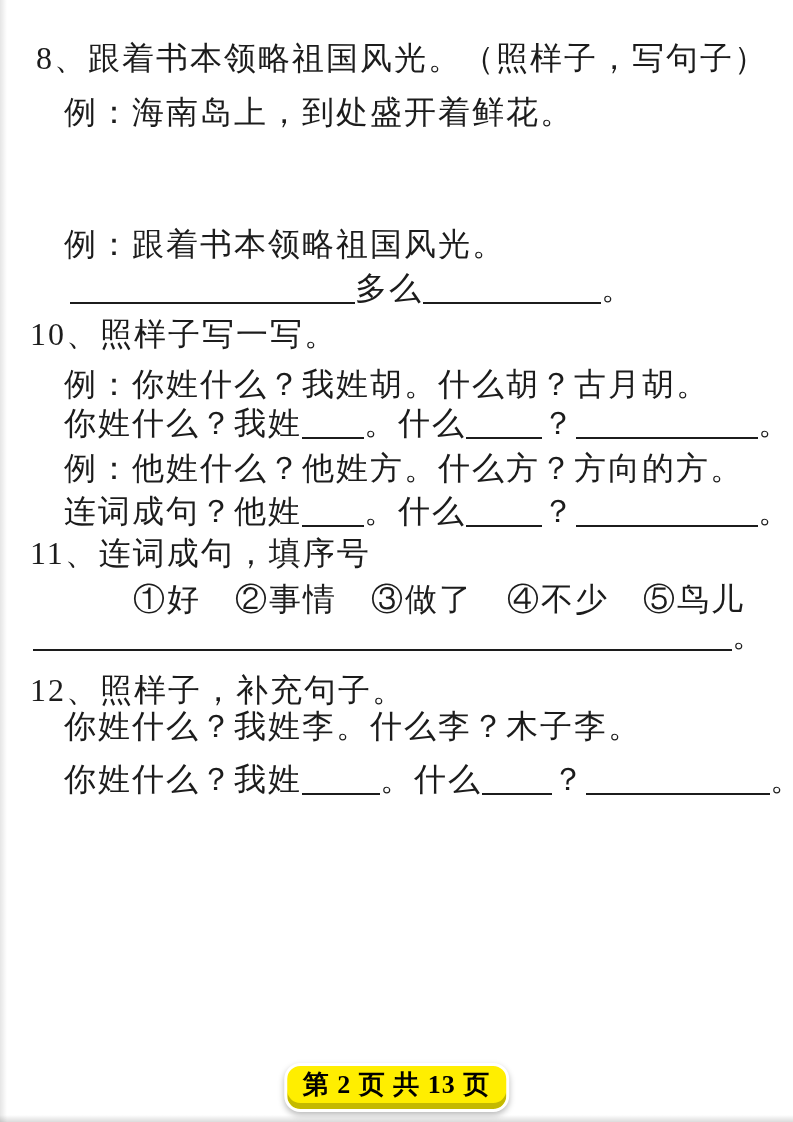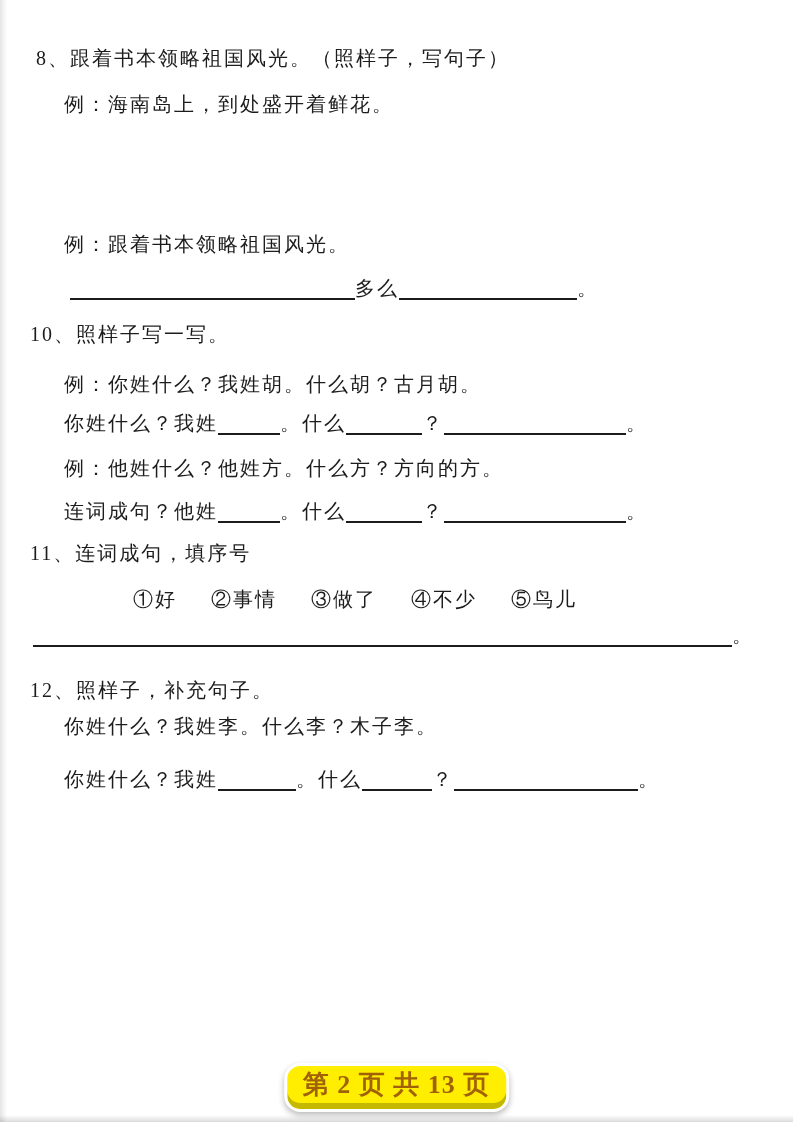--- a/index.html
+++ b/index.html
@@ -7,21 +7,21 @@
     position: relative;
     width: 793px;
     height: 1122px;
     background: #ffffff;
     overflow: hidden;
     font-family: "Liberation Serif", "DejaVu Serif", serif;
     color: #1c1c1c;
   }
   .line {
     position: absolute;
-    font-size: 20px;
+    font-size: 32px;
     line-height: 36px;
     letter-spacing: 2px;
     white-space: nowrap;
     color: #1c1c1c;
   }
   .blank {
     display: inline-block;
     border-bottom: 2px solid #1c1c1c;
     height: 26px;
     vertical-align: -5px;
@@ -34,21 +34,21 @@
     left: 50%;
     top: 1063px;
     transform: translateX(-50%);
     background: #ffee00;
     border: 3px solid #ffffff;
     border-radius: 16px;
     padding: 4px 16px 9px 16px;
     font-size: 26px;
     font-weight: bold;
     line-height: 30px;
-    color: #a16207;
+    color: #000000;
     letter-spacing: 1px;
     box-shadow: inset 0 -6px 0 rgba(125,120,0,0.45), 0 3px 6px rgba(0,0,0,0.28);
     white-space: nowrap;
   }
   .edge-left {
     position: absolute; left: 0; top: 0; bottom: 0; width: 7px;
     background: linear-gradient(to right, rgba(0,0,0,0.10), rgba(0,0,0,0));
     pointer-events: none;
   }
   .edge-bottom {
@@ -56,21 +56,21 @@
     background: linear-gradient(to top, rgba(0,0,0,0.14), rgba(0,0,0,0));
     pointer-events: none;
   }
 </style>
 </head>
 <body>
 
 <div class="page">
 
   <div class="line" style="top:40px;left:36px"><span>8、</span><span>跟着书本领略祖国风光。（照样子，写句子）</span></div>
-  <div class="line" style="top:86px;left:64px"><span>例：海南岛上，到处盛开着鲜花。</span></div>
+  <div class="line" style="top:94px;left:64px"><span>例：海南岛上，到处盛开着鲜花。</span></div>
 
   <div class="line" style="top:226px;left:64px"><span>例：跟着书本领略祖国风光。</span></div>
   <div class="line" style="top:270px;left:70px"><span class="blank" style="width:285px"></span><span>多么</span><span class="blank" style="width:178px"></span><span>。</span></div>
 
   <div class="line" style="top:316px;left:30px"><span>10、</span><span>照样子写一写。</span></div>
   <div class="line" style="top:366px;left:64px"><span>例：你姓什么？我姓胡。什么胡？古月胡。</span></div>
   <div class="line" style="top:405px;left:64px"><span>你姓什么？我姓</span><span class="blank" style="width:62px"></span><span>。什么</span><span class="blank" style="width:76px"></span><span>？</span><span class="blank" style="width:182px"></span><span>。</span></div>
   <div class="line" style="top:450px;left:64px"><span>例：他姓什么？他姓方。什么方？方向的方。</span></div>
   <div class="line" style="top:493px;left:64px"><span>连词成句？他姓</span><span class="blank" style="width:62px"></span><span>。什么</span><span class="blank" style="width:76px"></span><span>？</span><span class="blank" style="width:182px"></span><span>。</span></div>
 

